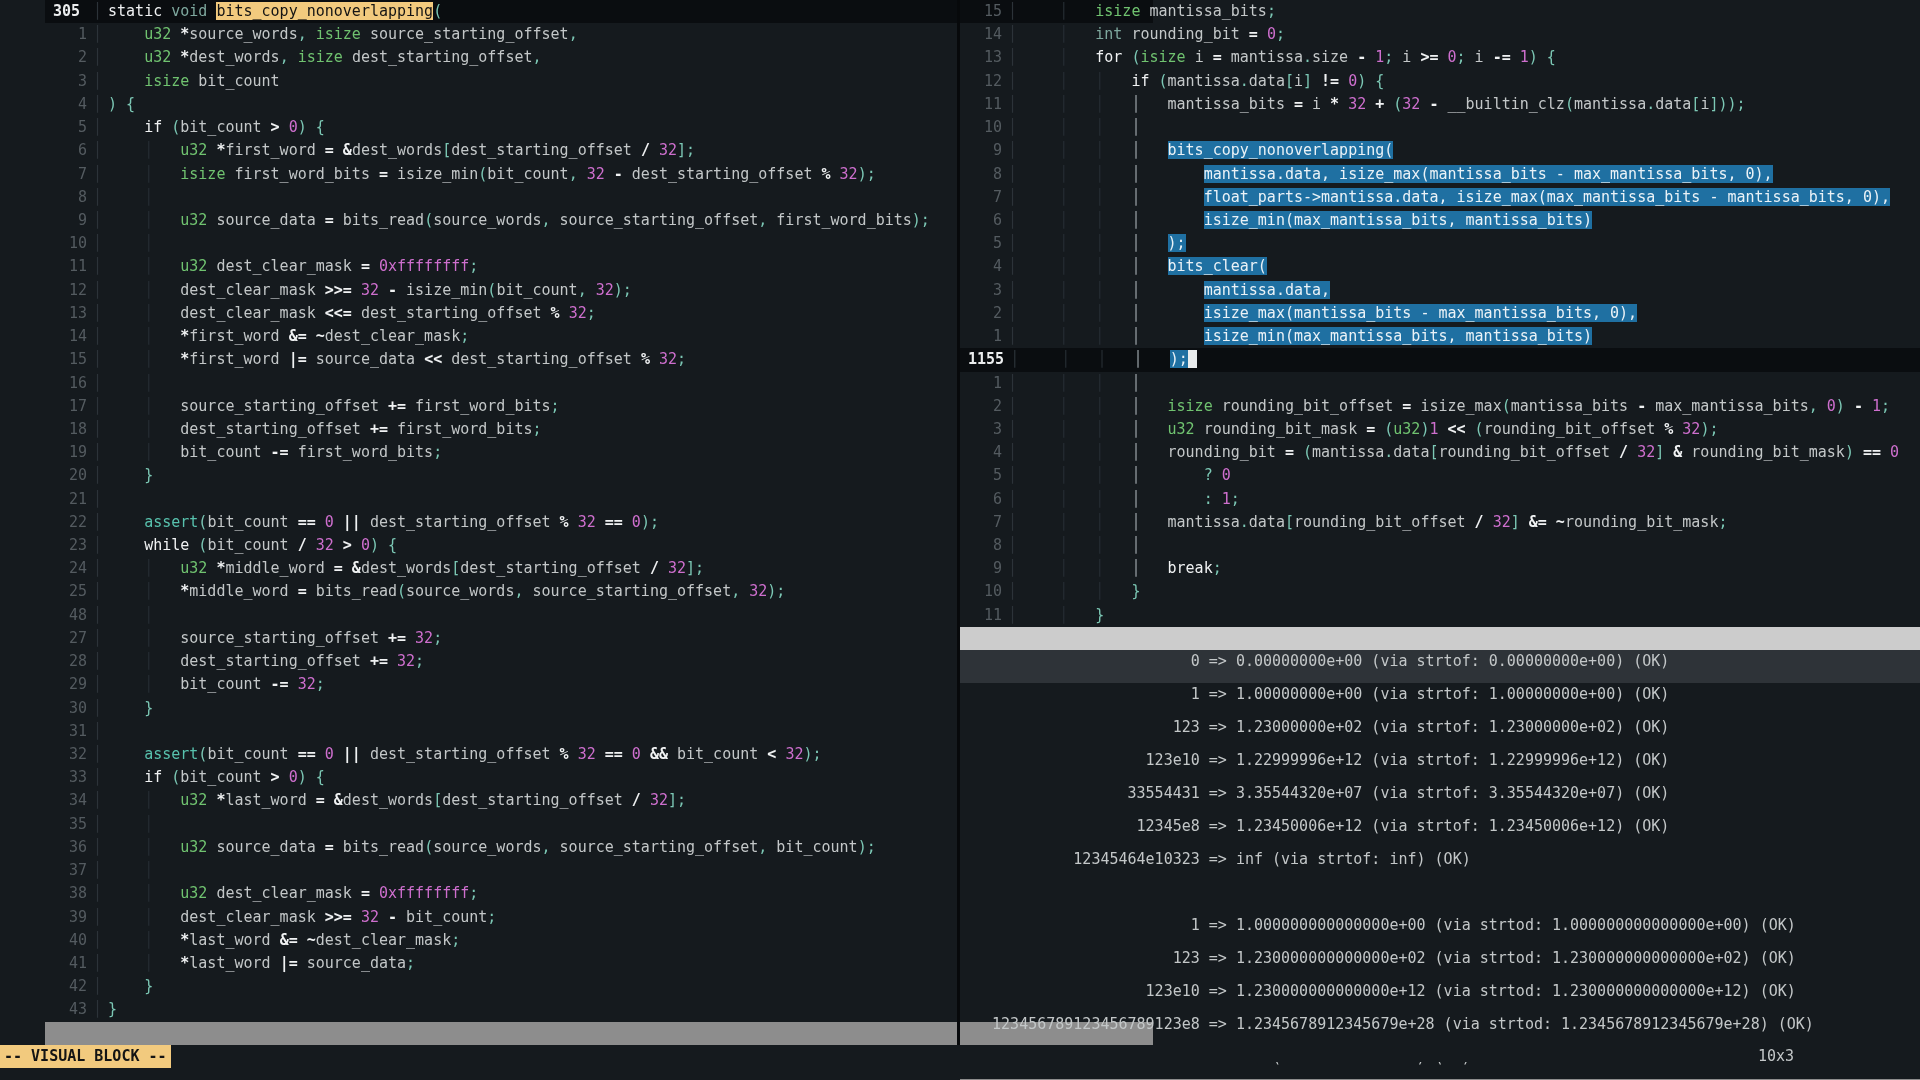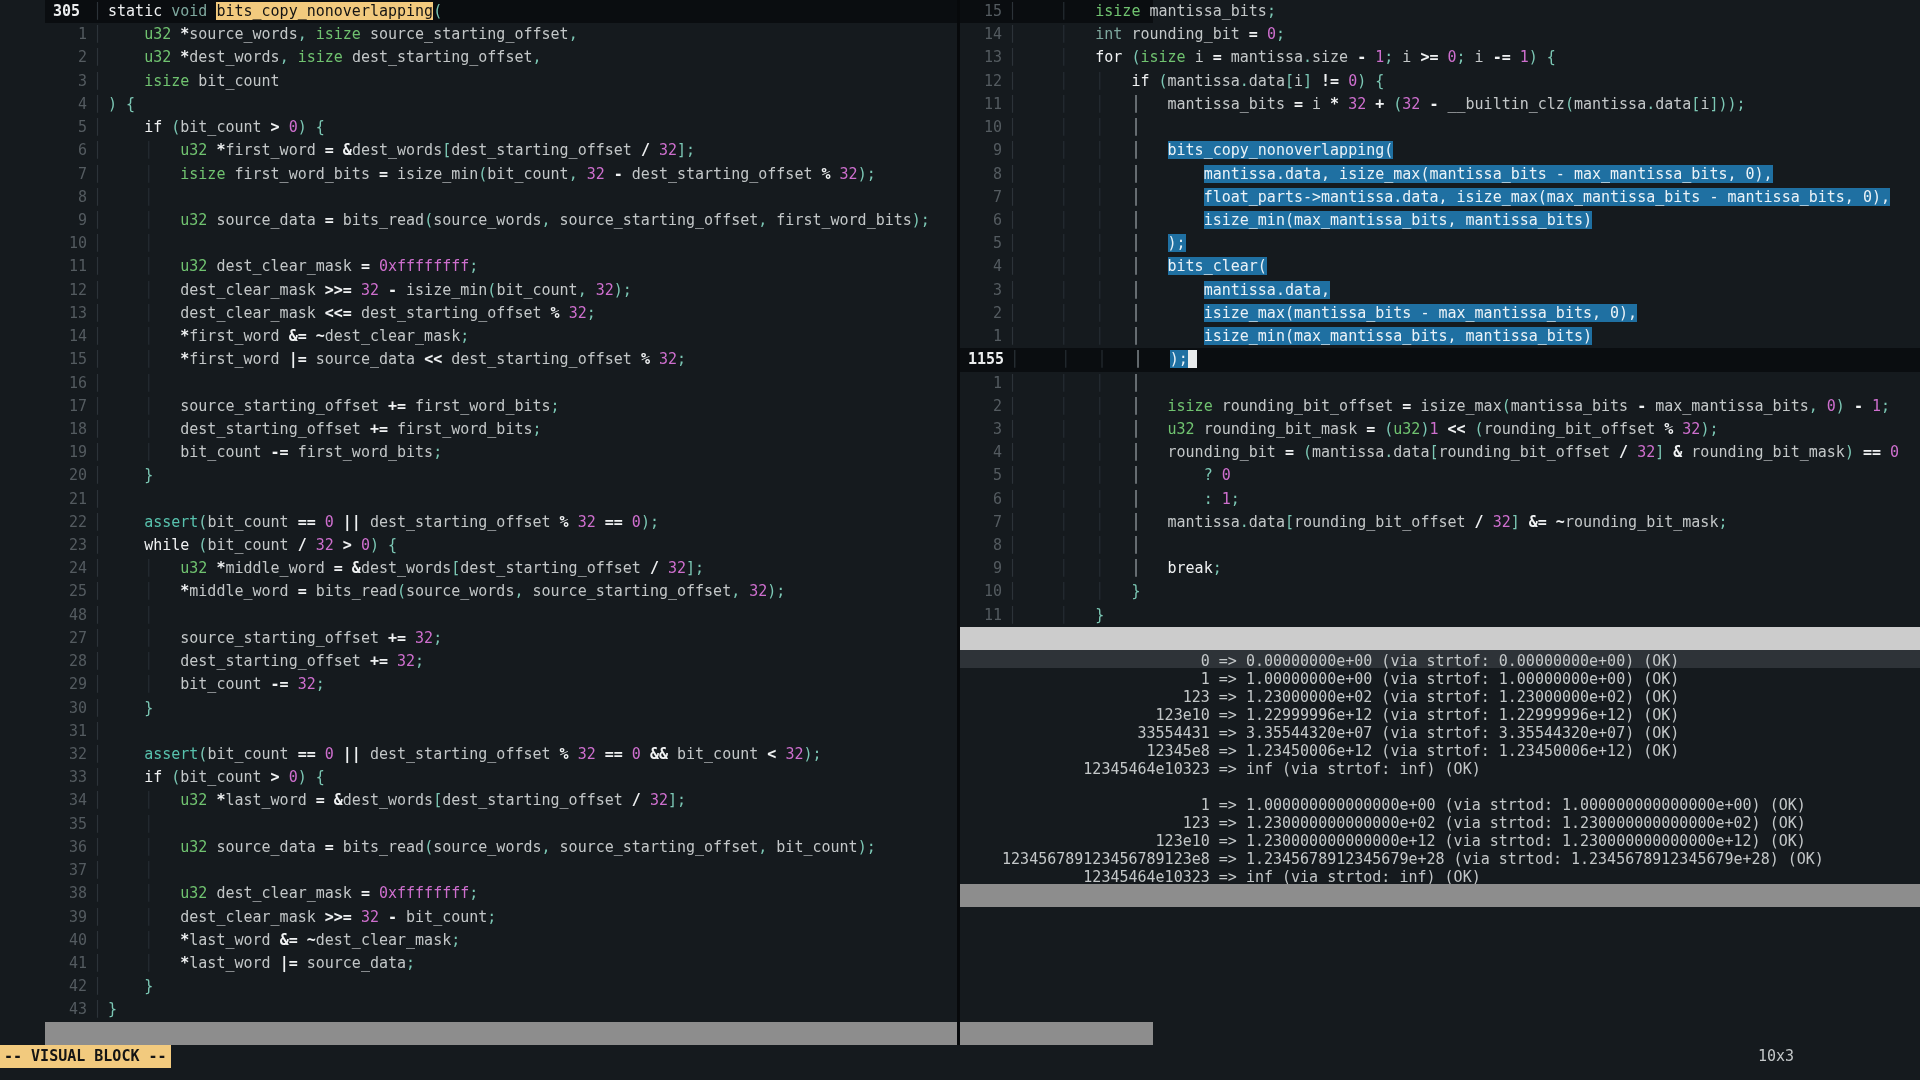--- a/index.html
+++ b/index.html
@@ -29,21 +29,21 @@
   .tk-s{background:var(--search_bg);color:var(--search_fg);}
   .tk-v{background:var(--visual_bg);color:var(--visual_fg);}
   .tk-g{color:var(--guide_dim);}
   .tk-G{color:var(--guide_bright);}
   .tk-x{background:var(--cursor_bg);color:var(--cursor_fg);}
 
   .status{position:relative;height:23.22px;line-height:23.22px;box-sizing:border-box;padding-left:8px;white-space:pre;overflow:hidden;}
   .status.active{background:var(--status_active_bg);color:var(--status_active_fg);font-weight:bold;}
   .status.inactive{background:var(--status_inactive_bg);color:var(--status_inactive_fg);}
 
-  .trow{height:18px;line-height:23.22px;white-space:pre;padding-left:24px;}
+  .trow{height:33px;line-height:23.22px;white-space:pre;padding-left:14px;}
   .trow.hl{background:var(--term_hl_bg);}
 
   .footer{position:absolute;left:0;top:1044.9px;width:1920px;height:17px;background:var(--bg);}
   .mode{display:inline-block;height:23.22px;line-height:23.22px;padding:0 4px;
         background:var(--mode_bg);color:var(--mode_fg);font-weight:bold;}
   .blocksize{position:absolute;right:126px;top:0;height:23.22px;line-height:23.22px;color:var(--fg);}
 </style>
 </head>
 <body>
 

